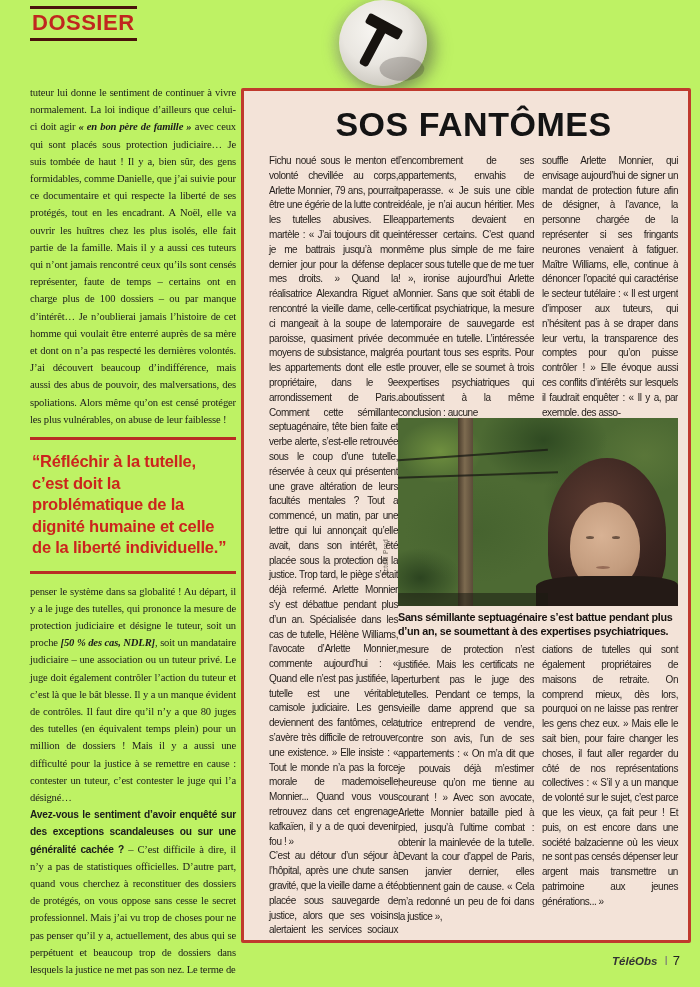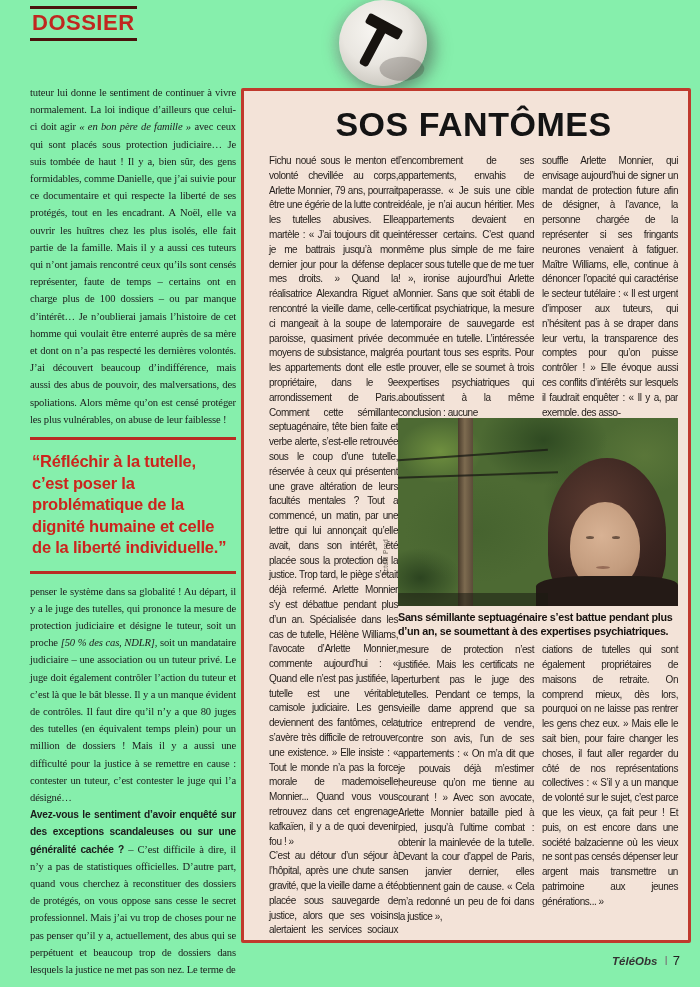--- a/index.html
+++ b/index.html
@@ -1,33 +1,33 @@
 <!DOCTYPE html>
 <html><head>
 <meta charset="utf-8">
 <style>
   * { margin:0; padding:0; box-sizing:border-box; }
   html,body { width:700px; height:987px; }
   body { font-family:"Liberation Sans", sans-serif; background:#e8e6e1; }
-  .page { position:relative; width:700px; height:987px; background:#86efac; overflow:hidden; }
+  .page { position:relative; width:700px; height:987px; background:#bef264; overflow:hidden; }
 
   
   .kicker { position:absolute; left:30px; top:6px; border-top:3px solid #4a120c; border-bottom:3px solid #4a120c; padding:1px 2px 2px 2px; min-width:100px; }
   .kicker span { font-family:"Liberation Sans", sans-serif; font-weight:bold; font-size:22px; letter-spacing:.5px; color:#c0271f; }
 
   
   .ball { position:absolute; left:339px; top:0px; width:88px; height:86px; border-radius:50%;
           background:radial-gradient(circle at 42% 35%, #f8f6f2 0%, #e9e6e0 45%, #c9c5bd 78%, #9d9890 100%);
           box-shadow:8px 6px 16px rgba(70,70,70,.5), -6px 2px 12px rgba(130,130,130,.35); }
   .ball svg { width:100%; height:100%; display:block; }
 
   
   .left-col { position:absolute; left:30px; top:84px; width:206px; color:#1b1b1b; }
   .left-col p.body { font-family:"Liberation Serif", serif; font-size:10.6px; line-height:17.2px; letter-spacing:-.15px; text-align:justify; }
-  .left-col i { font-family:"Liberation Serif", serif; font-style:italic; }
+  .left-col i { font-family:"Liberation Serif", serif; font-style:italic;font-weight:bold; }
   .qbold { font-family:"Liberation Sans", sans-serif; font-weight:bold; font-size:10.2px; letter-spacing:-.2px; }
   .q span { font-family:"Liberation Serif", serif; }
   .pullquote { margin:9px 0 9px 0; padding:11px 2px 12px 2px; border-top:3px solid #b92d24; border-bottom:3px solid #b92d24;
                font-family:"Liberation Sans", sans-serif; font-weight:bold; font-size:16.5px; line-height:21.5px; color:#cc241d; letter-spacing:-.2px; }
 
   
   .feature-box { position:absolute; left:241px; top:88px; width:450px; height:855px; background:#f3e3d8;
                  border:3px solid #c03a2d; border-radius:2px; padding:6px 10px 8px 25px; overflow:hidden; }
   .headline { text-align:center; font-family:"Liberation Sans", sans-serif; font-weight:bold; font-size:34px; letter-spacing:.5px; color:#141414; margin:8px 0 10px 0; }
   .standfirst { font-family:"Liberation Sans", sans-serif; font-size:13.5px; line-height:16.5px; color:#2a2422; margin:0 0 8px 0; }
@@ -89,21 +89,21 @@
       <g transform="rotate(28 50 50)">
         <rect x="20" y="26" width="44" height="13" rx="3" fill="#17130f"></rect>
         <rect x="36" y="28" width="11" height="56" rx="4" fill="#17130f"></rect>
       </g>
       <ellipse cx="72" cy="80" rx="26" ry="14" fill="rgba(60,55,50,.28)"></ellipse>
     </svg>
   </div>
 
   <div class="left-col">
     <p class="body"><span>tuteur lui donne le sentiment de continuer à vivre normalement. La loi indique d’ailleurs que celui-ci doit agir </span><i>« en bon père de famille »</i><span> avec ceux qui sont placés sous protection judiciaire… Je suis tombée de haut ! Il y a, bien sûr, des gens formidables, comme Danielle, que j’ai suivie pour ce documentaire et qui respecte la liberté de ses protégés, tout en les encadrant. A Noël, elle va ouvrir les huîtres chez les plus isolés, elle fait partie de la famille. Mais il y a aussi ces tuteurs qui n’ont jamais rencontré ceux qu’ils sont censés représenter, faute de temps – certains ont en charge plus de 100 dossiers – ou par manque d’intérêt… Je n’oublierai jamais l’histoire de cet homme qui voulait être enterré auprès de sa mère et dont on n’a pas respecté les dernières volontés. J’ai découvert beaucoup d’indifférence, mais aussi des abus de pouvoir, des malversations, des spoliations. Alors même qu’on est censé protéger les plus vulnérables, on abuse de leur faiblesse !</span></p>
-    <div class="pullquote"><span>“Réfléchir à la tutelle, c’est poser la problématique de la dignité humaine et celle de la liberté individuelle.”</span></div>
+    <div class="pullquote"><span>“Réfléchir à la tutelle, c’est doit la problématique de la dignité humaine et celle de la liberté individuelle.”</span></div>
     <p class="body"><span>penser le système dans sa globalité ! Au départ, il y a le juge des tutelles, qui prononce la mesure de protection judiciaire et désigne le tuteur, soit un proche </span><i>[50 % des cas, NDLR]</i><span>, soit un mandataire judiciaire – une association ou un tuteur privé. Le juge doit également contrôler l’action du tuteur et c’est là que le bât blesse. Il y a un manque évident de contrôles. Il faut dire qu’il n’y a que 80 juges des tutelles (en équivalent temps plein) pour un million de dossiers ! Mais il y a aussi une difficulté pour la justice à se remettre en cause : contester un tuteur, c’est contester le juge qui l’a désigné…</span></p>
     <p class="body q"><b class="qbold">Avez-vous le sentiment d’avoir enquêté sur des exceptions scandaleuses ou sur une généralité cachée ?</b><span> – C’est difficile à dire, il n’y a pas de statistiques officielles. D’autre part, quand vous cherchez à reconstituer des dossiers de protégés, on vous oppose sans cesse le secret professionnel. Mais j’ai vu trop de choses pour ne pas penser qu’il y a, actuellement, des abus qui se perpétuent et beaucoup trop de dossiers dans lesquels la justice ne met pas son nez. Le terme de </span></p>
 
   </div>
 
   <div class="feature-box">
     <div class="headline">SOS FANTÔMES</div>
     <div class="cols">
       <div class="fcol colA">Fichu noué sous le menton et volonté chevillée au corps, Arlette Monnier, 79 ans, pourrait être une égérie de la lutte contre les tutelles abusives. Elle martèle : « J’ai toujours dit que je me battrais jusqu’à mon dernier jour pour la défense de mes droits. » Quand la réalisatrice Alexandra Riguet a rencontré la vieille dame, celle-ci mangeait à la soupe de la paroisse, quasiment privée de moyens de subsistance, malgré les appartements dont elle est propriétaire, dans le 9e arrondissement de Paris. Comment cette sémillante septuagénaire, tête bien faite et verbe alerte, s’est-elle retrouvée sous le coup d’une tutelle, réservée à ceux qui présentent une grave altération de leurs facultés mentales ? Tout a commencé, un matin, par une lettre qui lui annonçait qu’elle avait, dans son intérêt, été placée sous la protection de la justice. Trop tard, le piège s’était déjà refermé. Arlette Monnier s’y est débattue pendant plus d’un an. Spécialisée dans les cas de tutelle, Hélène Williams, l’avocate d’Arlette Monnier, commente aujourd’hui : « Quand elle n’est pas justifiée, la tutelle est une véritable camisole judiciaire. Les gens deviennent des fantômes, cela s’avère très difficile de retrouver une existence. » Elle insiste : « Tout le monde n’a pas la force morale de mademoiselle Monnier... Quand vous vous retrouvez dans cet engrenage kafkaïen, il y a de quoi devenir fou ! »
 C’est au détour d’un séjour à l’hôpital, après une chute sans gravité, que la vieille dame a été placée sous sauvegarde de justice, alors que ses voisins alertaient les services sociaux pour faire constater</div>

